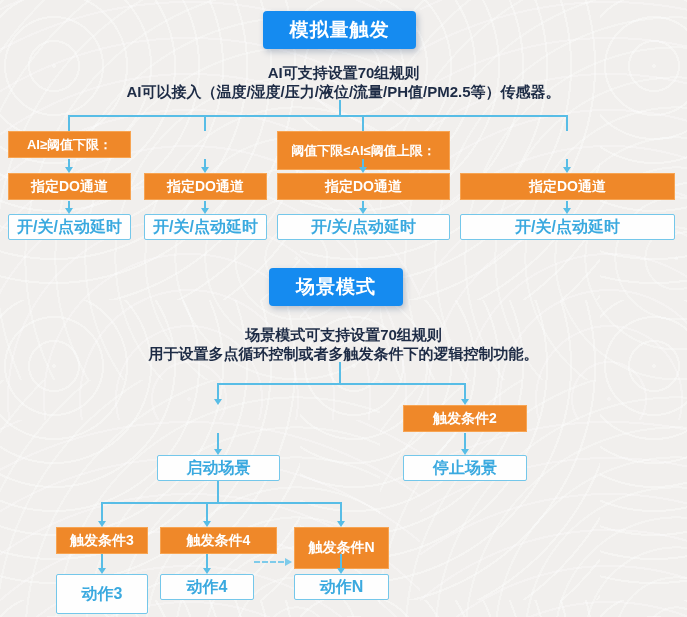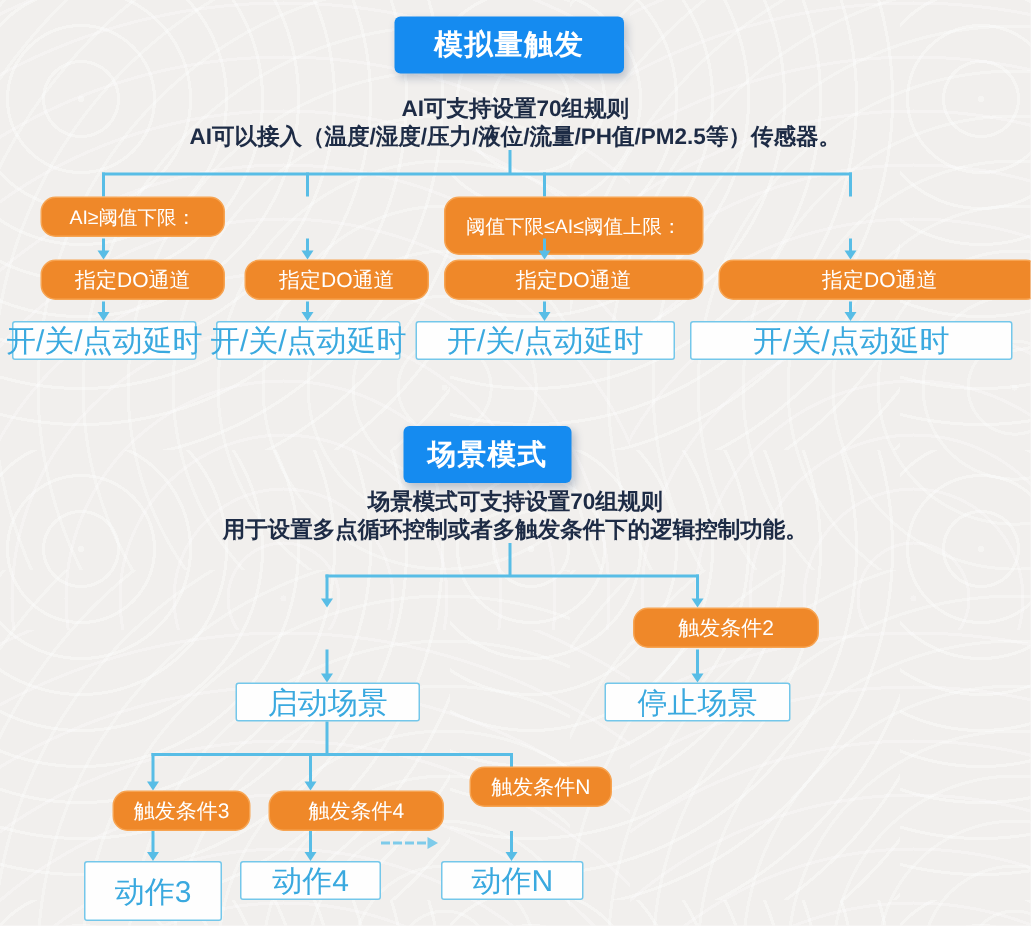--- a/index.html
+++ b/index.html
@@ -28,27 +28,27 @@
     border-radius:4px;box-shadow:2px 3px 6px rgba(40,70,110,.28);
     letter-spacing:1px;
   }
   .desc{
     position:absolute;left:0;width:687px;text-align:center;
     color:var(--dark);font-size:15px;font-weight:700;line-height:17px;
   }
   .obox{
     position:absolute;display:flex;align-items:center;justify-content:center;
     background:var(--orange);border:1px solid var(--orange-br);box-sizing:border-box;
-    color:#fff;font-size:14px;font-weight:400;border-radius:10px;white-space:nowrap;margin-left:19px;
+    color:#fff;font-size:14px;font-weight:700;border-radius:0;white-space:nowrap;
   }
   .obox.small{font-size:13px;}
   .wbox{
     position:absolute;display:flex;align-items:center;justify-content:center;
     background:#fefefe;border:1px solid var(--wborder);box-sizing:border-box;
-    color:var(--wtext);font-size:20px;font-weight:400;border-radius:2px;white-space:nowrap;
+    color:var(--wtext);font-size:16px;font-weight:700;border-radius:2px;white-space:nowrap;
   }
   .vline,.hline{position:absolute;background:var(--line);}
   .vline{width:2px;}
   .hline{height:2px;}
   .arrow{position:absolute;width:10px;}
   .arrow .shaft{position:absolute;left:4px;top:0;bottom:4px;width:2px;background:var(--line);}
   .arrow .head{position:absolute;left:1px;bottom:0;width:0;height:0;
     border-left:4px solid transparent;border-right:4px solid transparent;
     border-top:6px solid var(--line);}
   .dash-line{position:absolute;width:30px;height:0;border-top:2px dashed #7ecbea;}
@@ -112,21 +112,21 @@
       <i class="shaft"></i>
       <i class="head"></i>
     </div>
   <div class="obox" style="left:460px;top:173px;width:215px;height:27px">指定DO通道</div>
   <div class="arrow" style="left:562px;top:201px;height:13px">
       <i class="shaft"></i>
       <i class="head"></i>
     </div>
   <div class="wbox" style="left:460px;top:214px;width:215px;height:26px">开/关/点动延时</div>
 
-  <div class="btn" style="left:269px;top:284px;width:112px;height:38px">场景模式</div>
+  <div class="btn" style="left:269px;top:268px;width:134px;height:38px">场景模式</div>
 
   <div class="desc" style="top:326px">场景模式可支持设置70组规则</div>
   <div class="desc" style="top:345px">用于设置多点循环控制或者多触发条件下的逻辑控制功能。</div>
 
   <i class="vline" style="left:339px;top:362px;height:22px"></i>
   <i class="hline" style="left:217px;top:383px;width:249px"></i>
   <div class="arrow" style="left:213px;top:383px;height:22px">
       <i class="shaft"></i>
       <i class="head"></i>
     </div>
@@ -159,21 +159,21 @@
       <i class="shaft"></i>
       <i class="head"></i>
     </div>
   <div class="arrow" style="left:336px;top:502px;height:25px">
       <i class="shaft"></i>
       <i class="head"></i>
     </div>
 
   <div class="obox" style="left:56px;top:527px;width:92px;height:27px">触发条件3</div>
   <div class="obox" style="left:160px;top:527px;width:117px;height:27px">触发条件4</div>
-  <div class="obox" style="left:294px;top:511px;width:95px;height:27px">触发条件N</div>
+  <div class="obox" style="left:294px;top:527px;width:95px;height:42px">触发条件N</div>
 
   <div class="arrow" style="left:97px;top:554px;height:20px">
       <i class="shaft"></i>
       <i class="head"></i>
     </div>
   <div class="arrow" style="left:202px;top:554px;height:20px">
       <i class="shaft"></i>
       <i class="head"></i>
     </div>
   <div class="arrow" style="left:336px;top:554px;height:20px">

